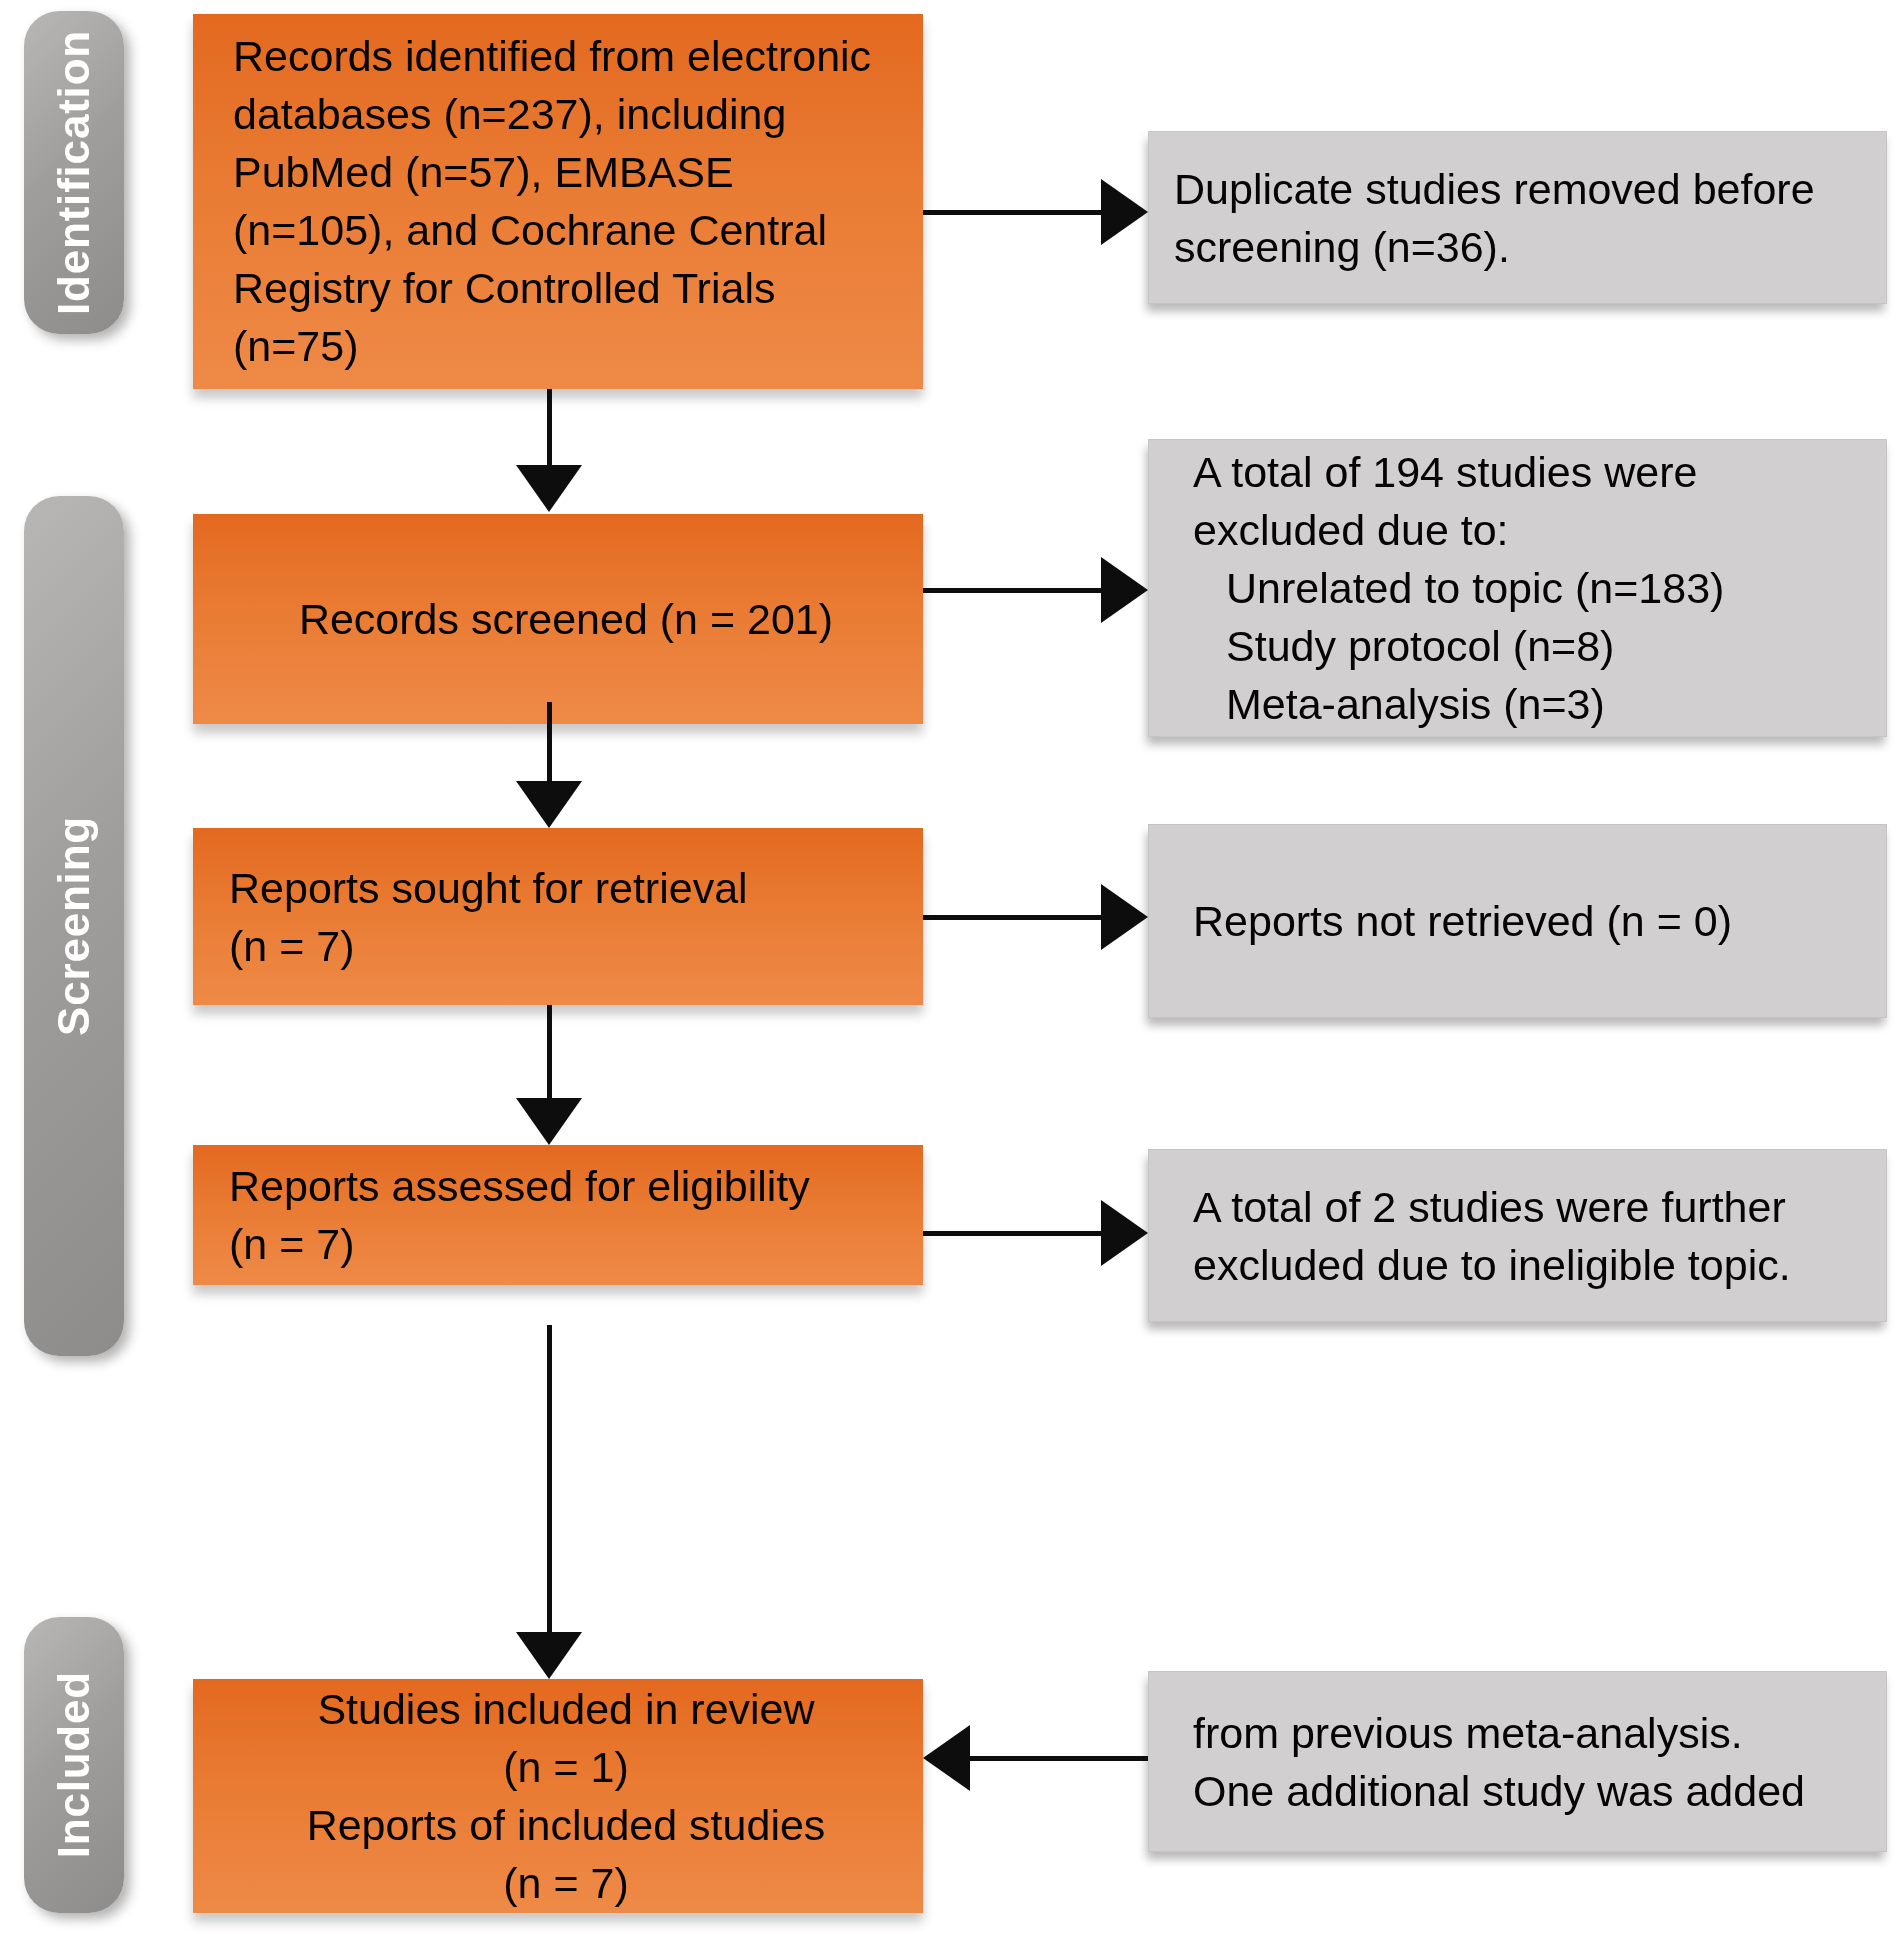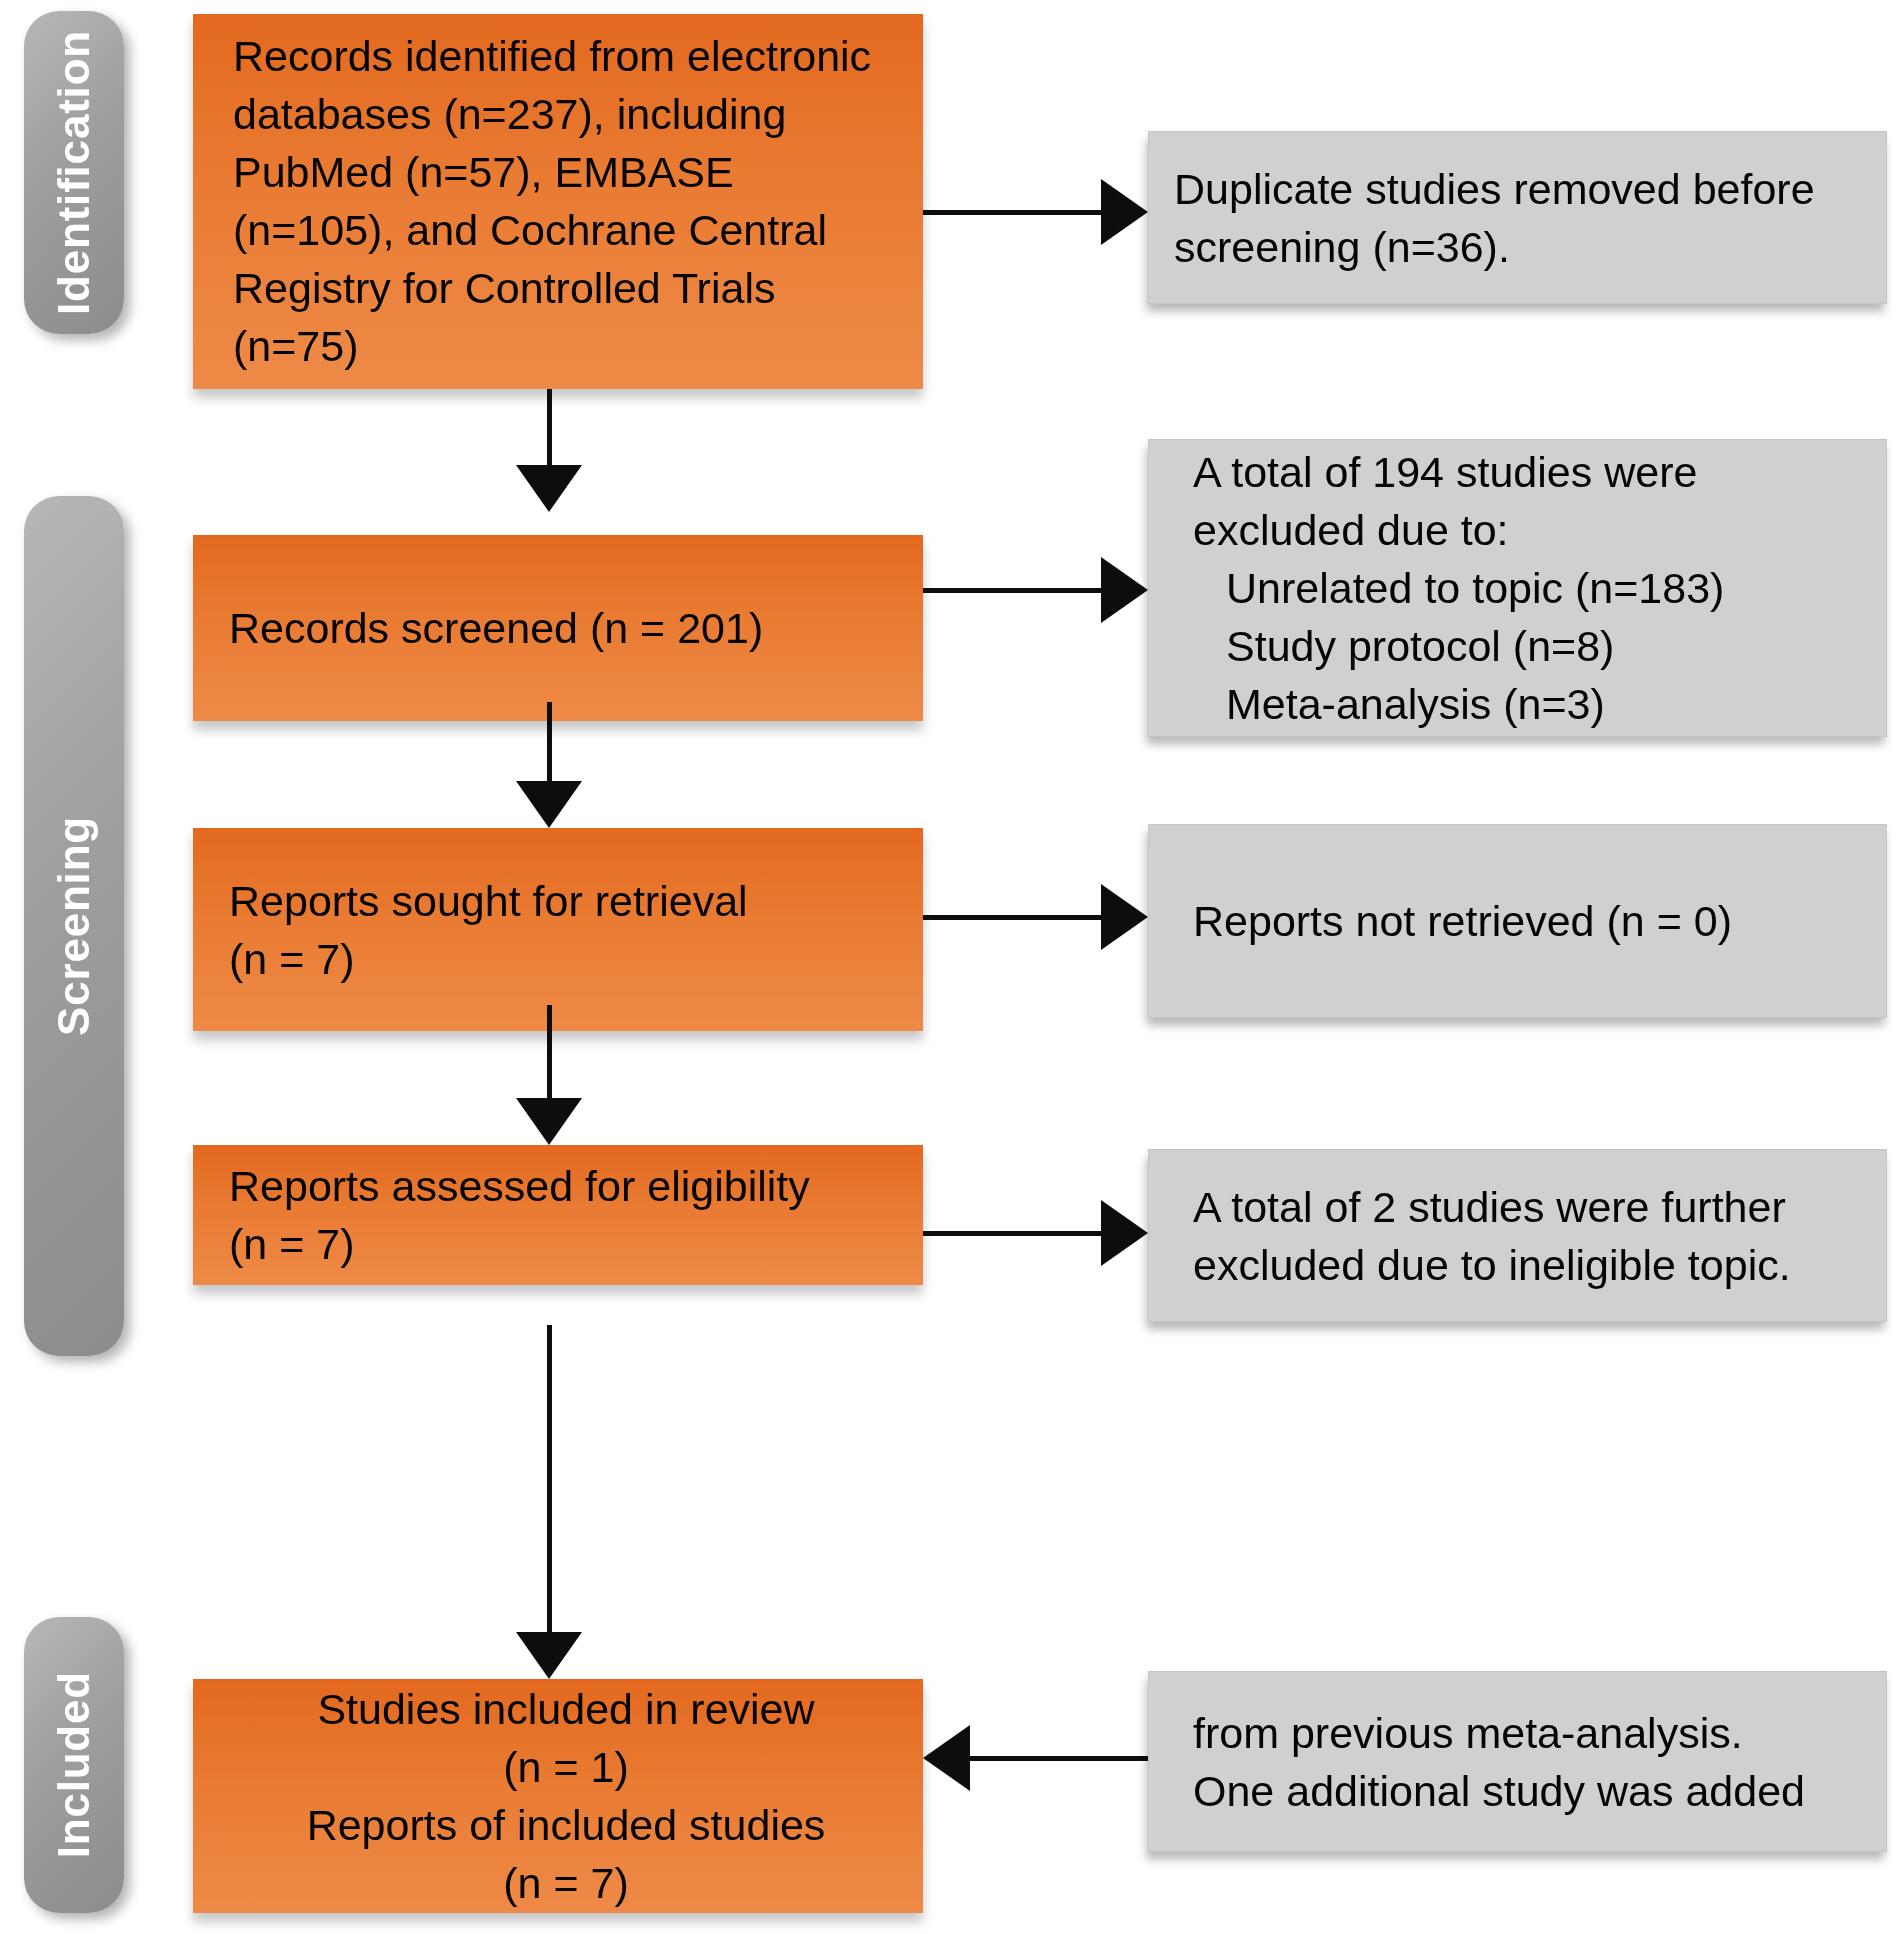--- a/index.html
+++ b/index.html
@@ -41,22 +41,22 @@
     display:flex;flex-direction:column;justify-content:center;
     box-sizing:border-box;
     padding:7.6px 20px 7.6px 36px;
     color:#050505;
   }
   .flow-box .line, .side-box .line{
     font-size:43px;line-height:58px;
     white-space:nowrap;
   }
   #flow-records-identified{top:13.7px;height:375px;padding-left:40px;}
-  #flow-records-screened{top:535px;height:186px;}
-  #flow-reports-sought{top:828px;height:203px;}
+  #flow-records-screened{top:514px;height:210px;text-align:center;}
+  #flow-reports-sought{top:828px;height:177px;}
   #flow-reports-assessed{top:1145px;height:140px;}
   #flow-studies-included{top:1679px;height:234px;align-items:center;}
 
   
   .side-box{
     position:absolute;
     left:1148px;width:739px;
     background:#d1cfd0;
     border:1.5px solid #c6c4c5;
     box-shadow:-2.3px 7.6px 9px rgba(0,0,0,0.28);

